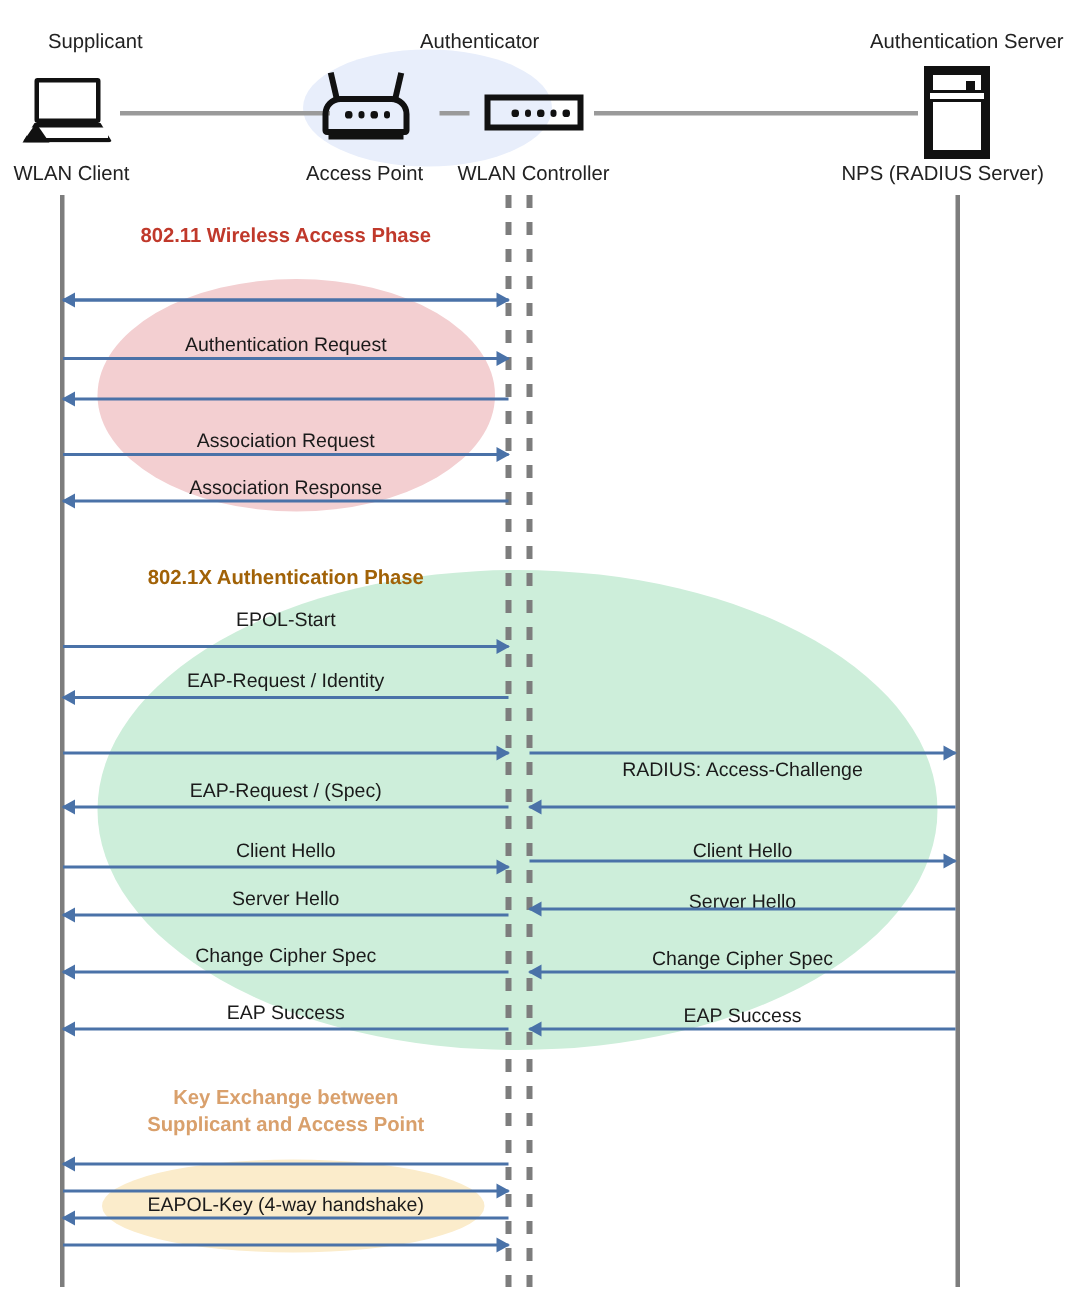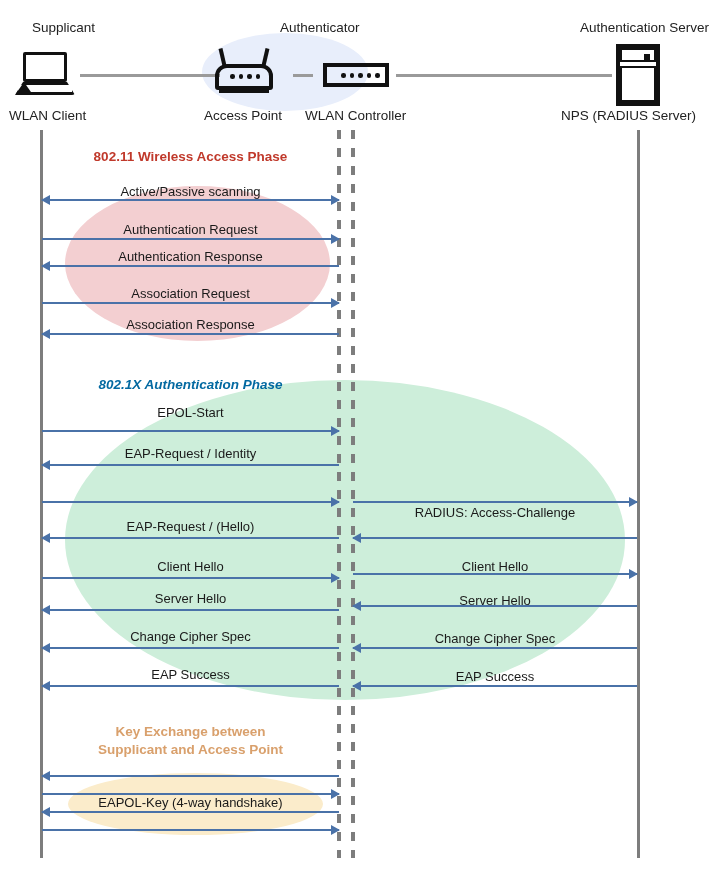--- a/index.html
+++ b/index.html
@@ -120,68 +120,66 @@
   <div class="phase-ellipse ell-green" style="left:65px;top:380px;width:560px;height:320px;"></div>
   <div class="phase-ellipse ell-orange" style="left:68px;top:773px;width:255px;height:62px;"></div>
 
   <div class="lifeline" style="left:40px;top:130px;height:728px;"></div>
   <div class="dash-line" style="left:337px;top:130px;height:728px;"></div>
   <div class="dash-line" style="left:351px;top:130px;height:728px;"></div>
   <div class="lifeline" style="left:637px;top:130px;height:728px;"></div>
 
   <div class="phase-label" style="left:42px;top:147px;width:297px;color:#c0392b;">802.11 Wireless Access Phase</div>
 
-  <div class="msg-label" style="left:42px;top:184px;width:297px;">Active/Passive scanning</div>
   <div class="arrow right" style="left:42px;top:199px;width:297px;">
       <div class="head"></div>
     </div>
   <div class="arrow left" style="left:42px;top:199px;width:297px;">
       <div class="head"></div>
     </div>
 
   <div class="msg-label" style="left:42px;top:222px;width:297px;">Authentication Request</div>
   <div class="arrow right" style="left:42px;top:238px;width:297px;">
       <div class="head"></div>
     </div>
 
-  <div class="msg-label" style="left:42px;top:249px;width:297px;">Authentication Response</div>
   <div class="arrow left" style="left:42px;top:265px;width:297px;">
       <div class="head"></div>
     </div>
 
   <div class="msg-label" style="left:42px;top:286px;width:297px;">Association Request</div>
   <div class="arrow right" style="left:42px;top:302px;width:297px;">
       <div class="head"></div>
     </div>
 
   <div class="msg-label" style="left:42px;top:317px;width:297px;">Association Response</div>
   <div class="arrow left" style="left:42px;top:333px;width:297px;">
       <div class="head"></div>
     </div>
 
-  <div class="phase-label" style="left:42px;top:375px;width:297px;color:#0369a1;font-style:italic;">802.1X Authentication Phase</div>
+  <div class="phase-label" style="left:42px;top:375px;width:297px;color:#a16207;">802.1X Authentication Phase</div>
 
   <div class="msg-label" style="left:42px;top:405px;width:297px;">EPOL-Start</div>
   <div class="arrow right" style="left:42px;top:430px;width:297px;">
       <div class="head"></div>
     </div>
 
   <div class="msg-label" style="left:42px;top:446px;width:297px;">EAP-Request / Identity</div>
   <div class="arrow left" style="left:42px;top:464px;width:297px;">
       <div class="head"></div>
     </div>
 
   <div class="arrow right" style="left:42px;top:501px;width:297px;">
       <div class="head"></div>
     </div>
   <div class="arrow right" style="left:353px;top:501px;width:284px;">
       <div class="head"></div>
     </div>
 
-  <div class="msg-label" style="left:42px;top:519px;width:297px;">EAP-Request / (Hello)</div>
+  <div class="msg-label" style="left:42px;top:519px;width:297px;">EAP-Request / (Spec)</div>
   <div class="arrow left" style="left:42px;top:537px;width:297px;">
       <div class="head"></div>
     </div>
   <div class="msg-label" style="left:353px;top:505px;width:284px;">RADIUS: Access-Challenge</div>
   <div class="arrow left" style="left:353px;top:537px;width:284px;">
       <div class="head"></div>
     </div>
 
   <div class="msg-label" style="left:42px;top:559px;width:297px;">Client Hello</div>
   <div class="arrow right" style="left:42px;top:577px;width:297px;">

